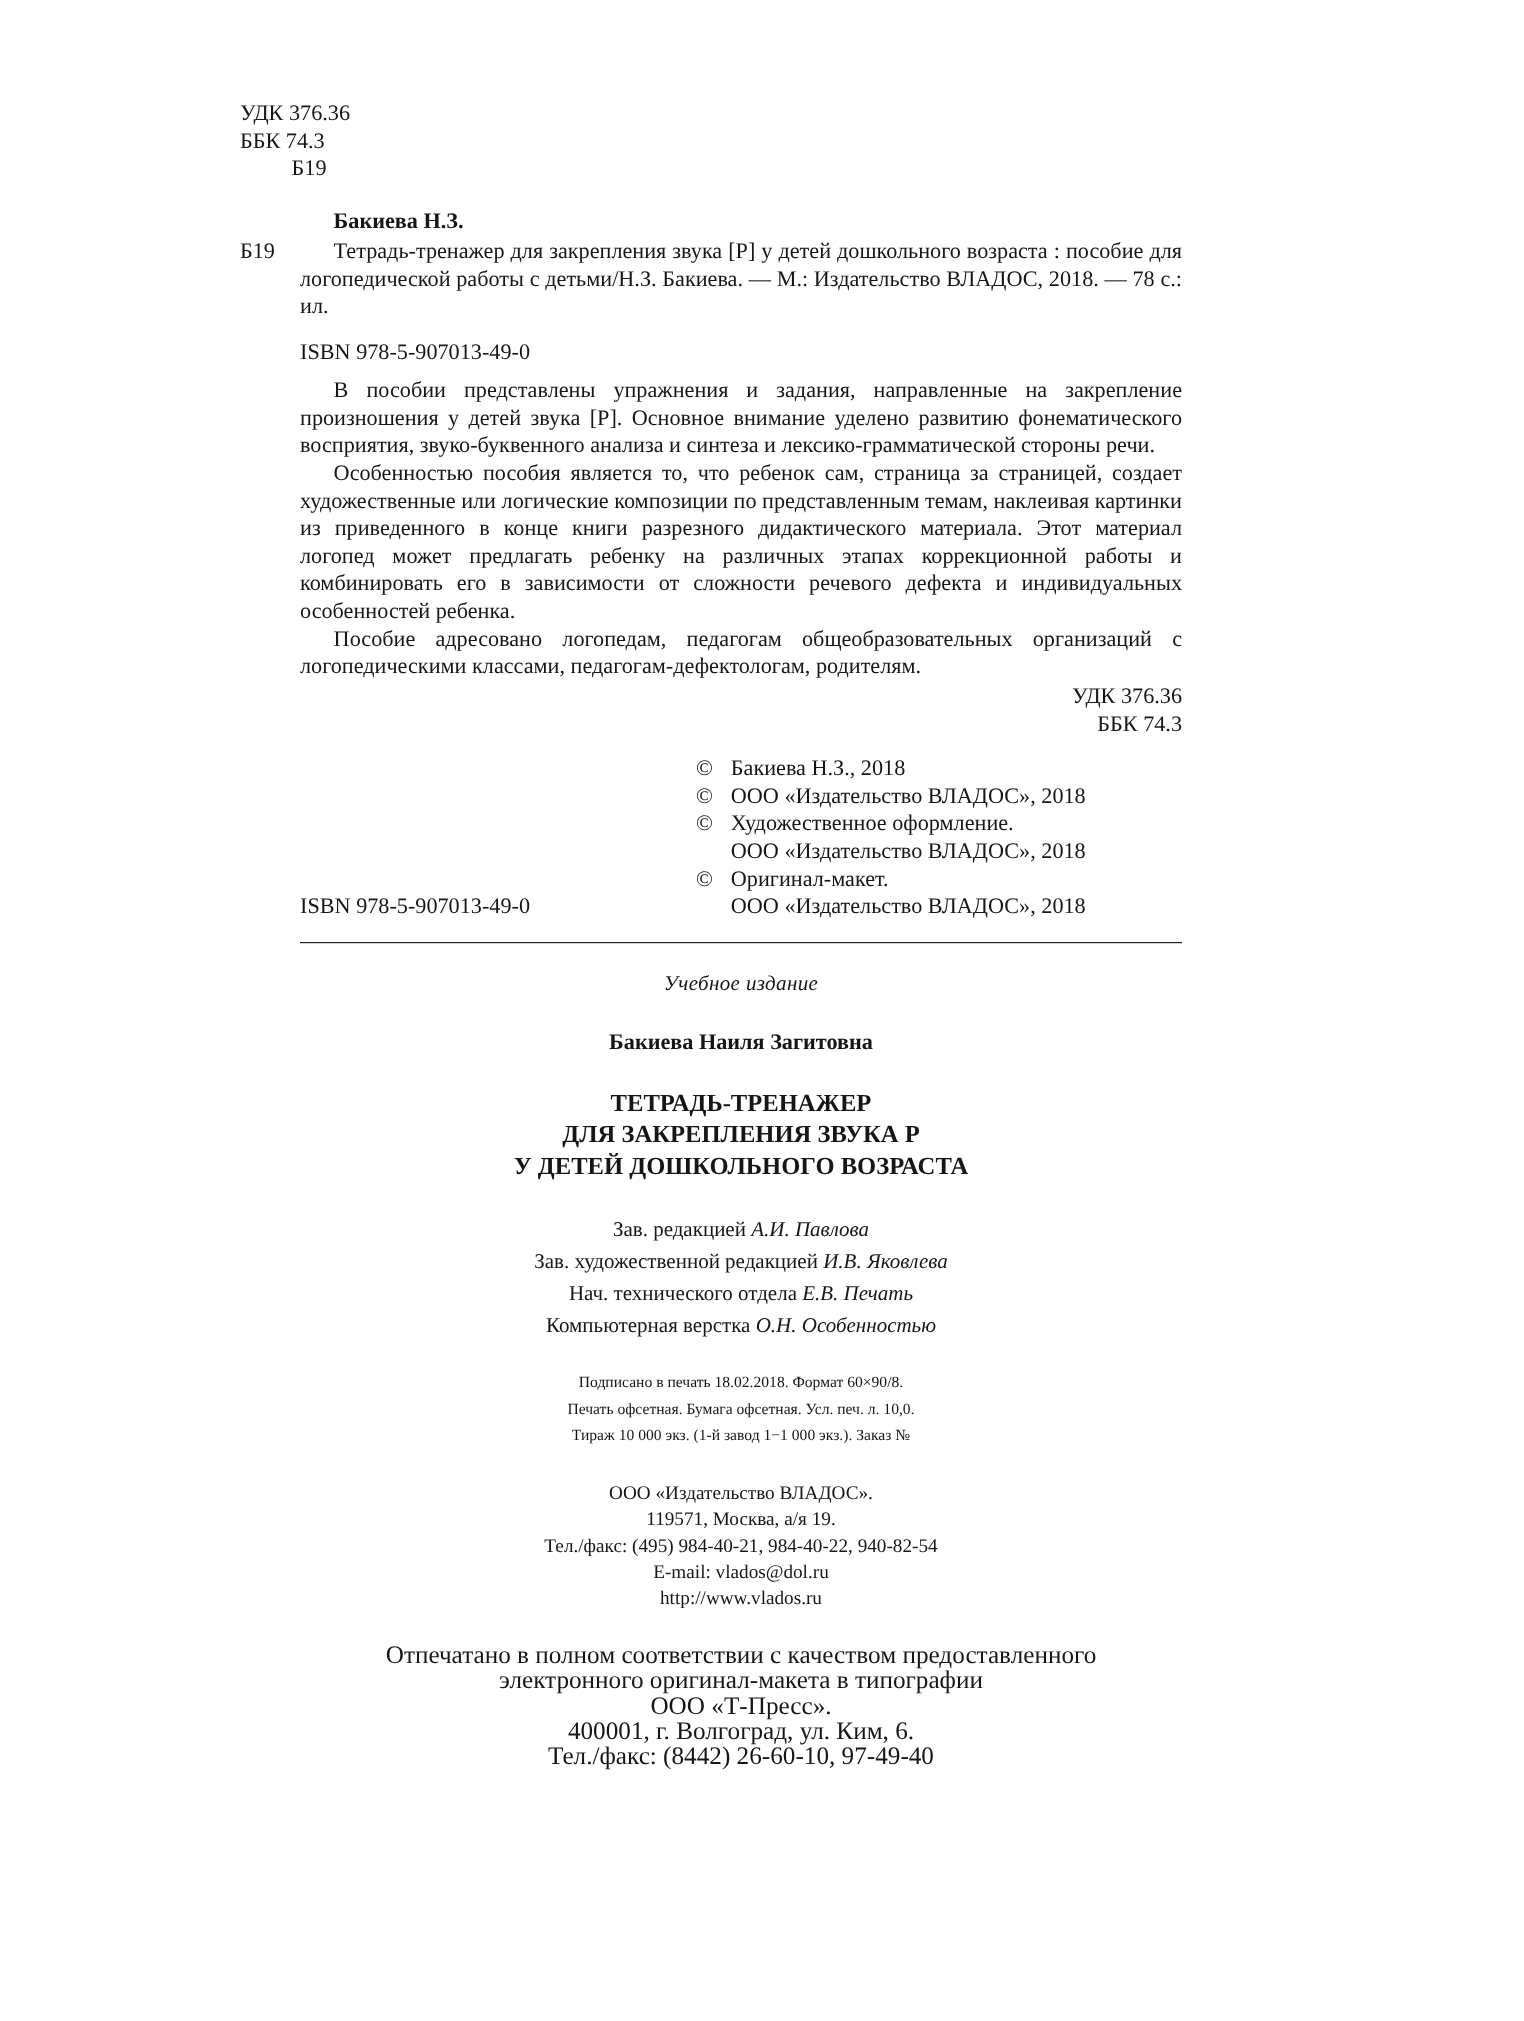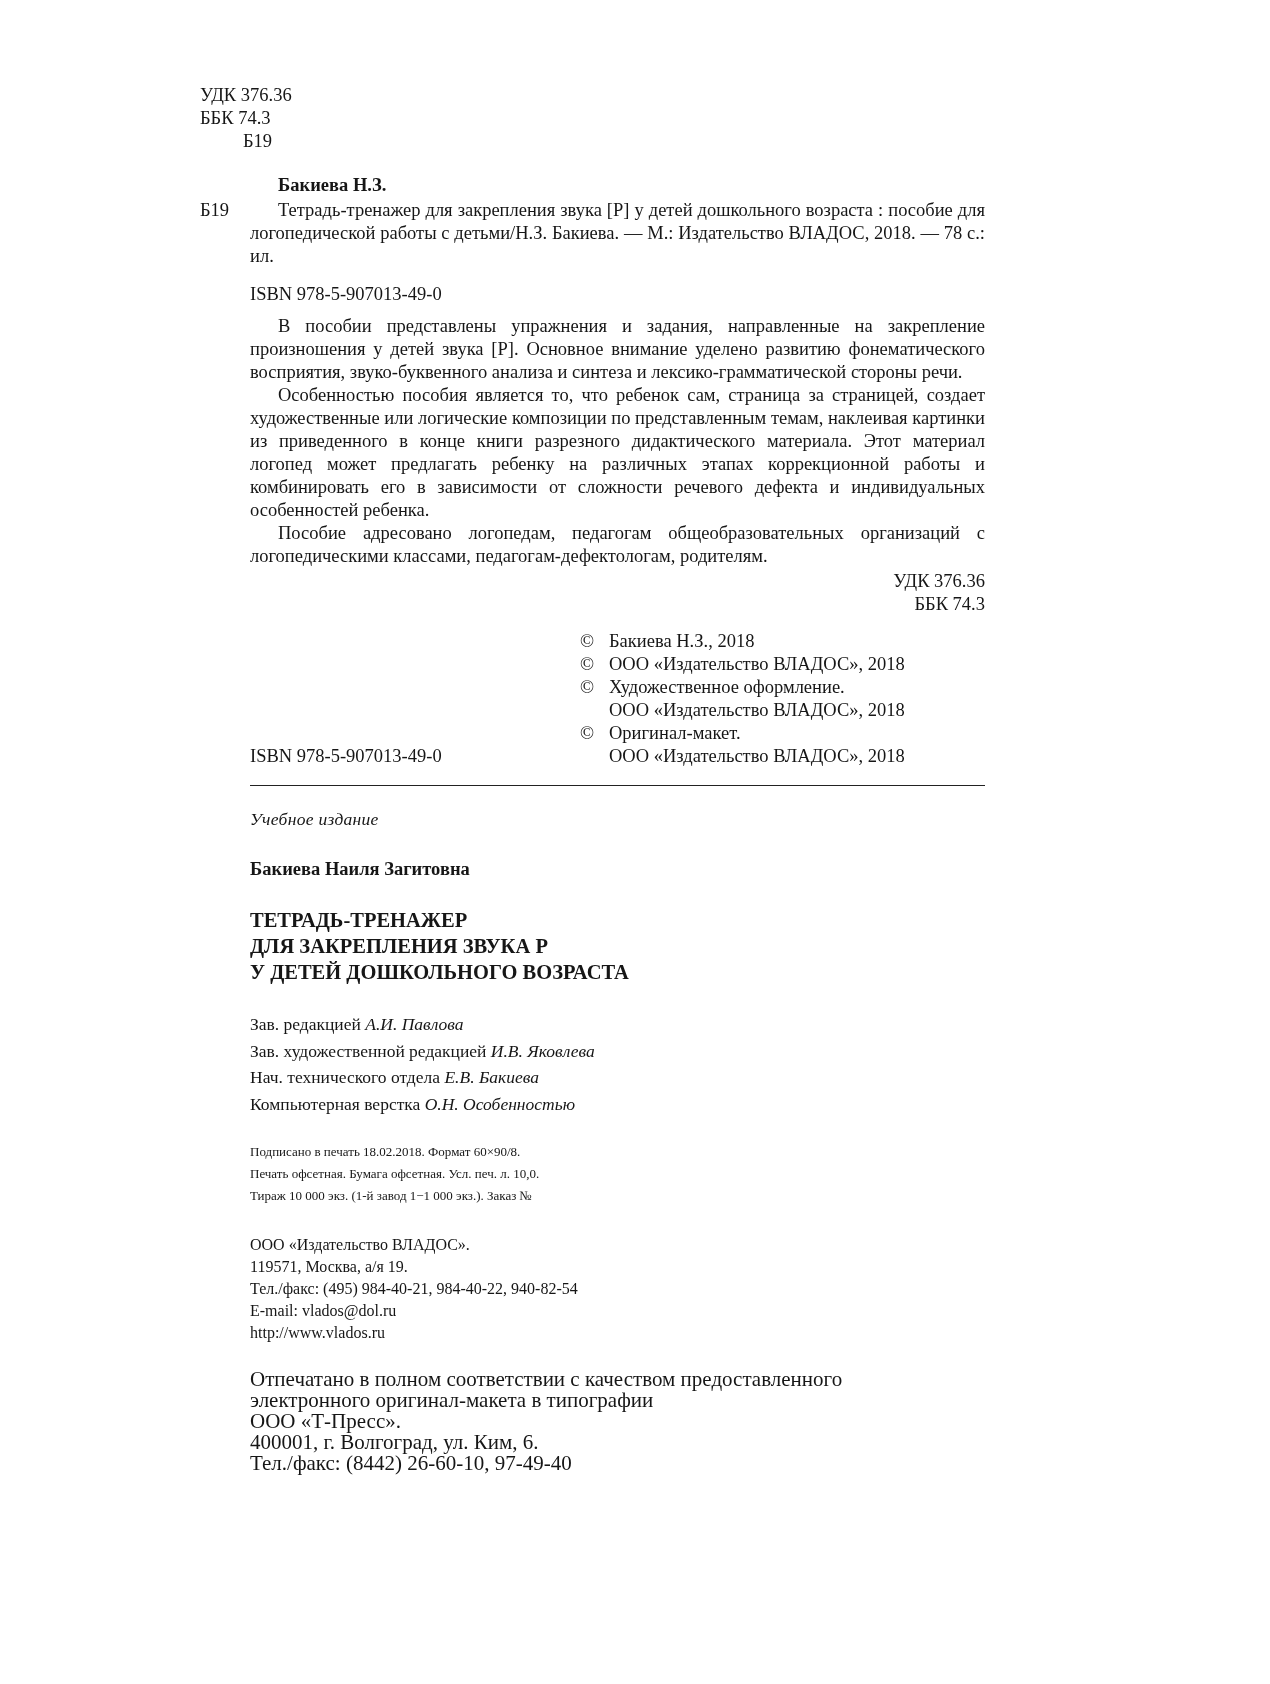--- a/index.html
+++ b/index.html
@@ -27,21 +27,21 @@
   .codes-right{text-align:right;margin-top:2px}
   
   .copyright-wrap{position:relative;margin-top:14px}
   .isbn-bottom{position:absolute;left:0;bottom:0}
   .c-entries{margin-left:330px}
   .c-entry{display:flex}
   .c-sym{flex:0 0 29px;width:29px}
   .c-text{flex:1}
   
   .rule{border:none;border-top:1.6px solid #222;margin:17px 0 0 0}
-  .center{text-align:left}
+  .center{text-align:center}
   .edition-type{font-style:italic;margin-top:22px;font-size:17.5px;letter-spacing:.3px}
   .author-full{font-weight:bold;margin-top:27px}
   .book-title{font-weight:bold;font-size:20.5px;line-height:26px;margin-top:26px}
   .staff{margin-top:26px;font-size:17.5px;line-height:26.5px}
   .staff i{font-style:italic}
   .print-info{margin-top:24px;font-size:13px;line-height:22px}
   .publisher{margin-top:27px;font-size:16px;line-height:22px}
   .printer{margin-top:25px;font-size:21px;line-height:21px}
 </style>
 </head>
@@ -114,21 +114,21 @@
 
   <div class="center book-title">
     <div>ТЕТРАДЬ-ТРЕНАЖЕР</div>
     <div>ДЛЯ ЗАКРЕПЛЕНИЯ ЗВУКА Р</div>
     <div>У ДЕТЕЙ ДОШКОЛЬНОГО ВОЗРАСТА</div>
   </div>
 
   <div class="center staff">
     <div><span>Зав. редакцией </span><i>А.И. Павлова</i></div>
     <div><span>Зав. художественной редакцией </span><i>И.В. Яковлева</i></div>
-    <div><span>Нач. технического отдела </span><i>Е.В. Бакиева</i></div>
+    <div><span>Нач. технического отдела </span><i>Е.В. Печать</i></div>
     <div><span>Компьютерная верстка </span><i>О.Н. Особенностью</i></div>
   </div>
 
   <div class="center print-info">
     <div>Подписано в печать 18.02.2018. Формат 60×90/8.</div>
     <div>Печать офсетная. Бумага офсетная. Усл. печ. л. 10,0.</div>
     <div>Тираж 10 000 экз. (1-й завод 1−1 000 экз.). Заказ №</div>
   </div>
 
   <div class="center publisher">

